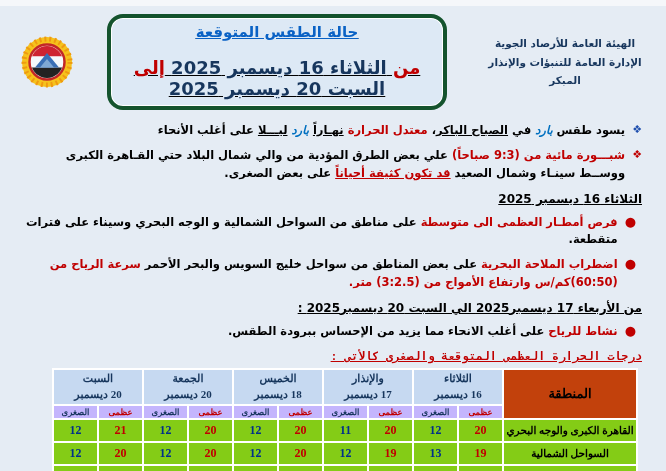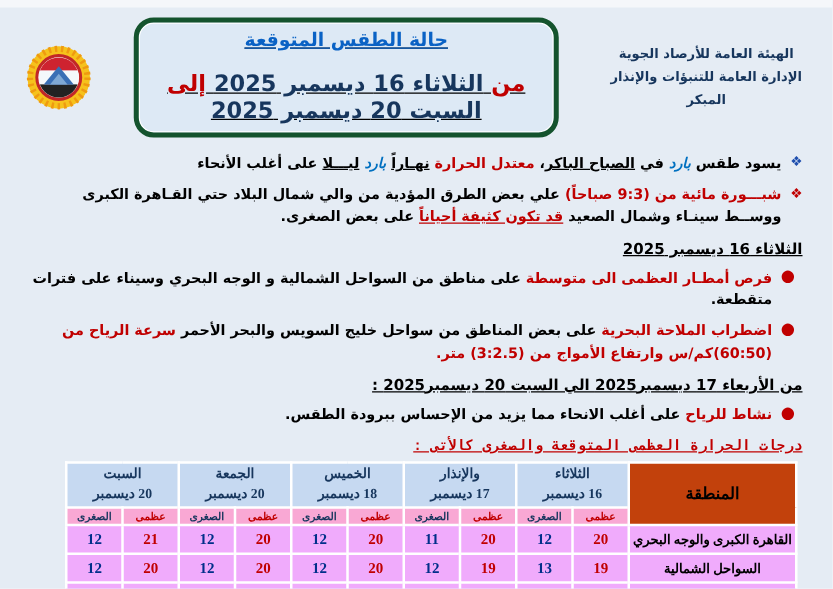--- a/index.html
+++ b/index.html
@@ -36,24 +36,24 @@
   
   .temp-table{
     border-collapse:collapse;margin:5px 28px 0;table-layout:fixed;
     border:1px solid #8fa9c6;
   }
   .temp-table col.col-region{width:134px;}
   .temp-table col.col-num{width:45px;}
   .temp-table th,.temp-table td{border:2px solid #ffffff;text-align:center;padding:1px 2px;font-family:Liberation Serif, serif;}
   .region-th{background:#c2410c;color:#000;font-size:13px;font-weight:bold;}
   .day-th{background:#c6d9f1;color:#17365d;font-size:11px;font-weight:bold;line-height:1.45;}
-  .sub-th{background:#f9a8d4;font-size:8.5px;font-weight:bold;padding:1px 0;}
+  .sub-th{background:#c4b5fd;font-size:8.5px;font-weight:bold;padding:1px 0;}
   .sub-th.max{color:#c00000;}
   .sub-th.min{color:#17365d;}
-  .temp-table td{background:#f0abfc;font-weight:bold;font-size:12px;height:19px;}
+  .temp-table td{background:#84cc16;font-weight:bold;font-size:12px;height:19px;}
   .temp-table td.max{color:#c00000;}
   .temp-table td.min{color:#002f8a;}
   .temp-table td.region{color:#000;font-size:10.5px;}
 </style>
 </head>
 <body>
 
 <div class="page">
 
   <div class="header">

